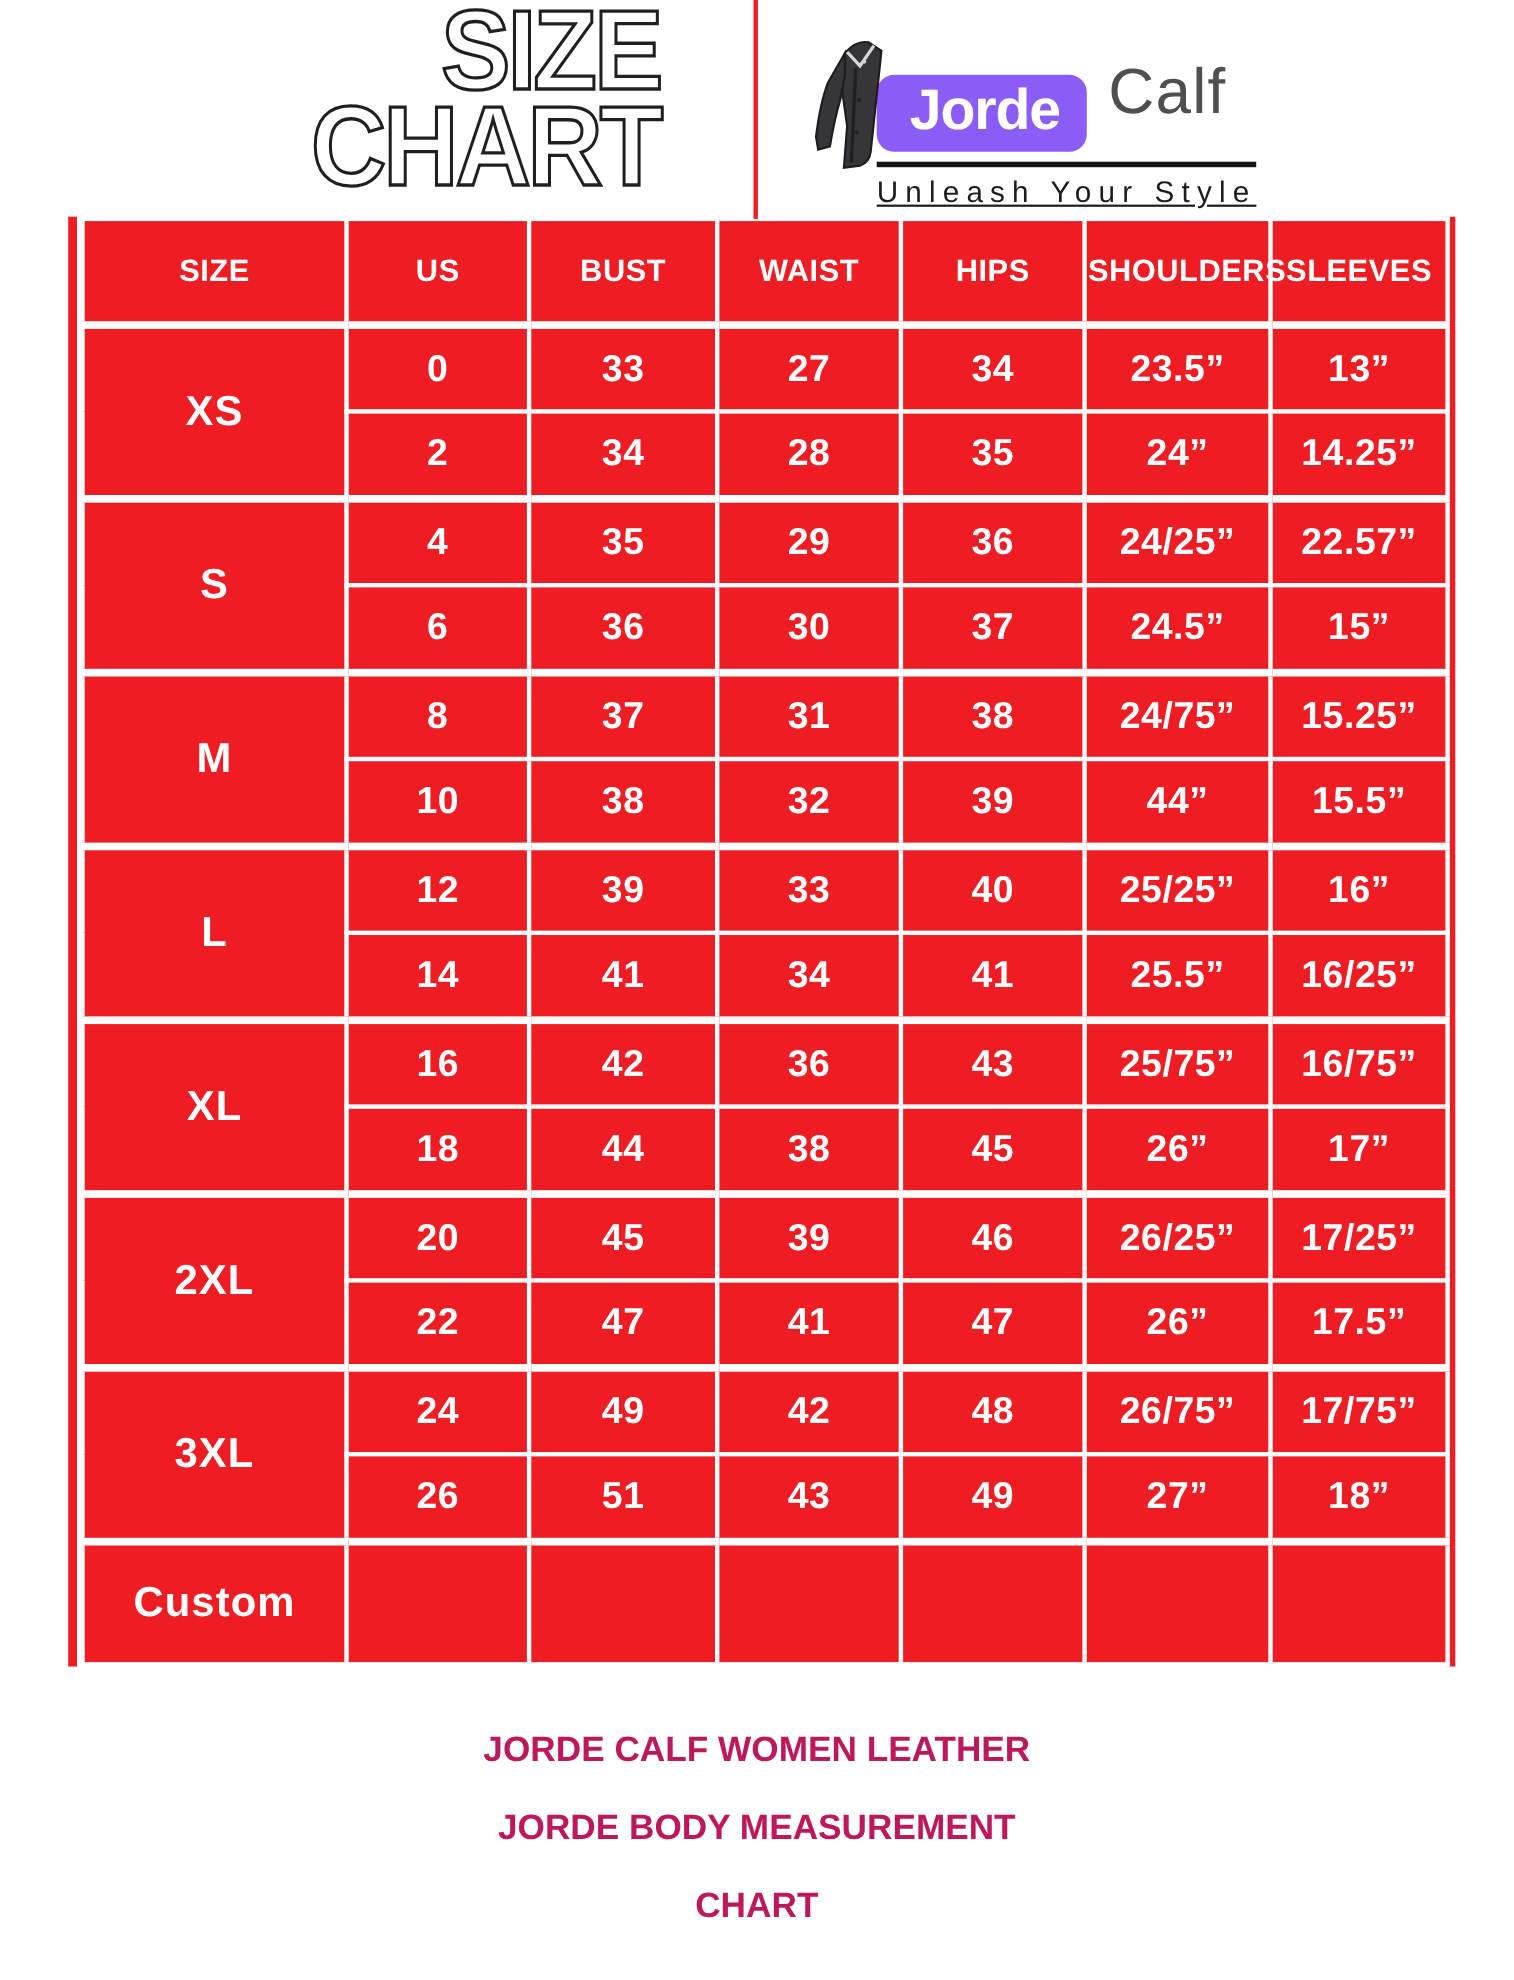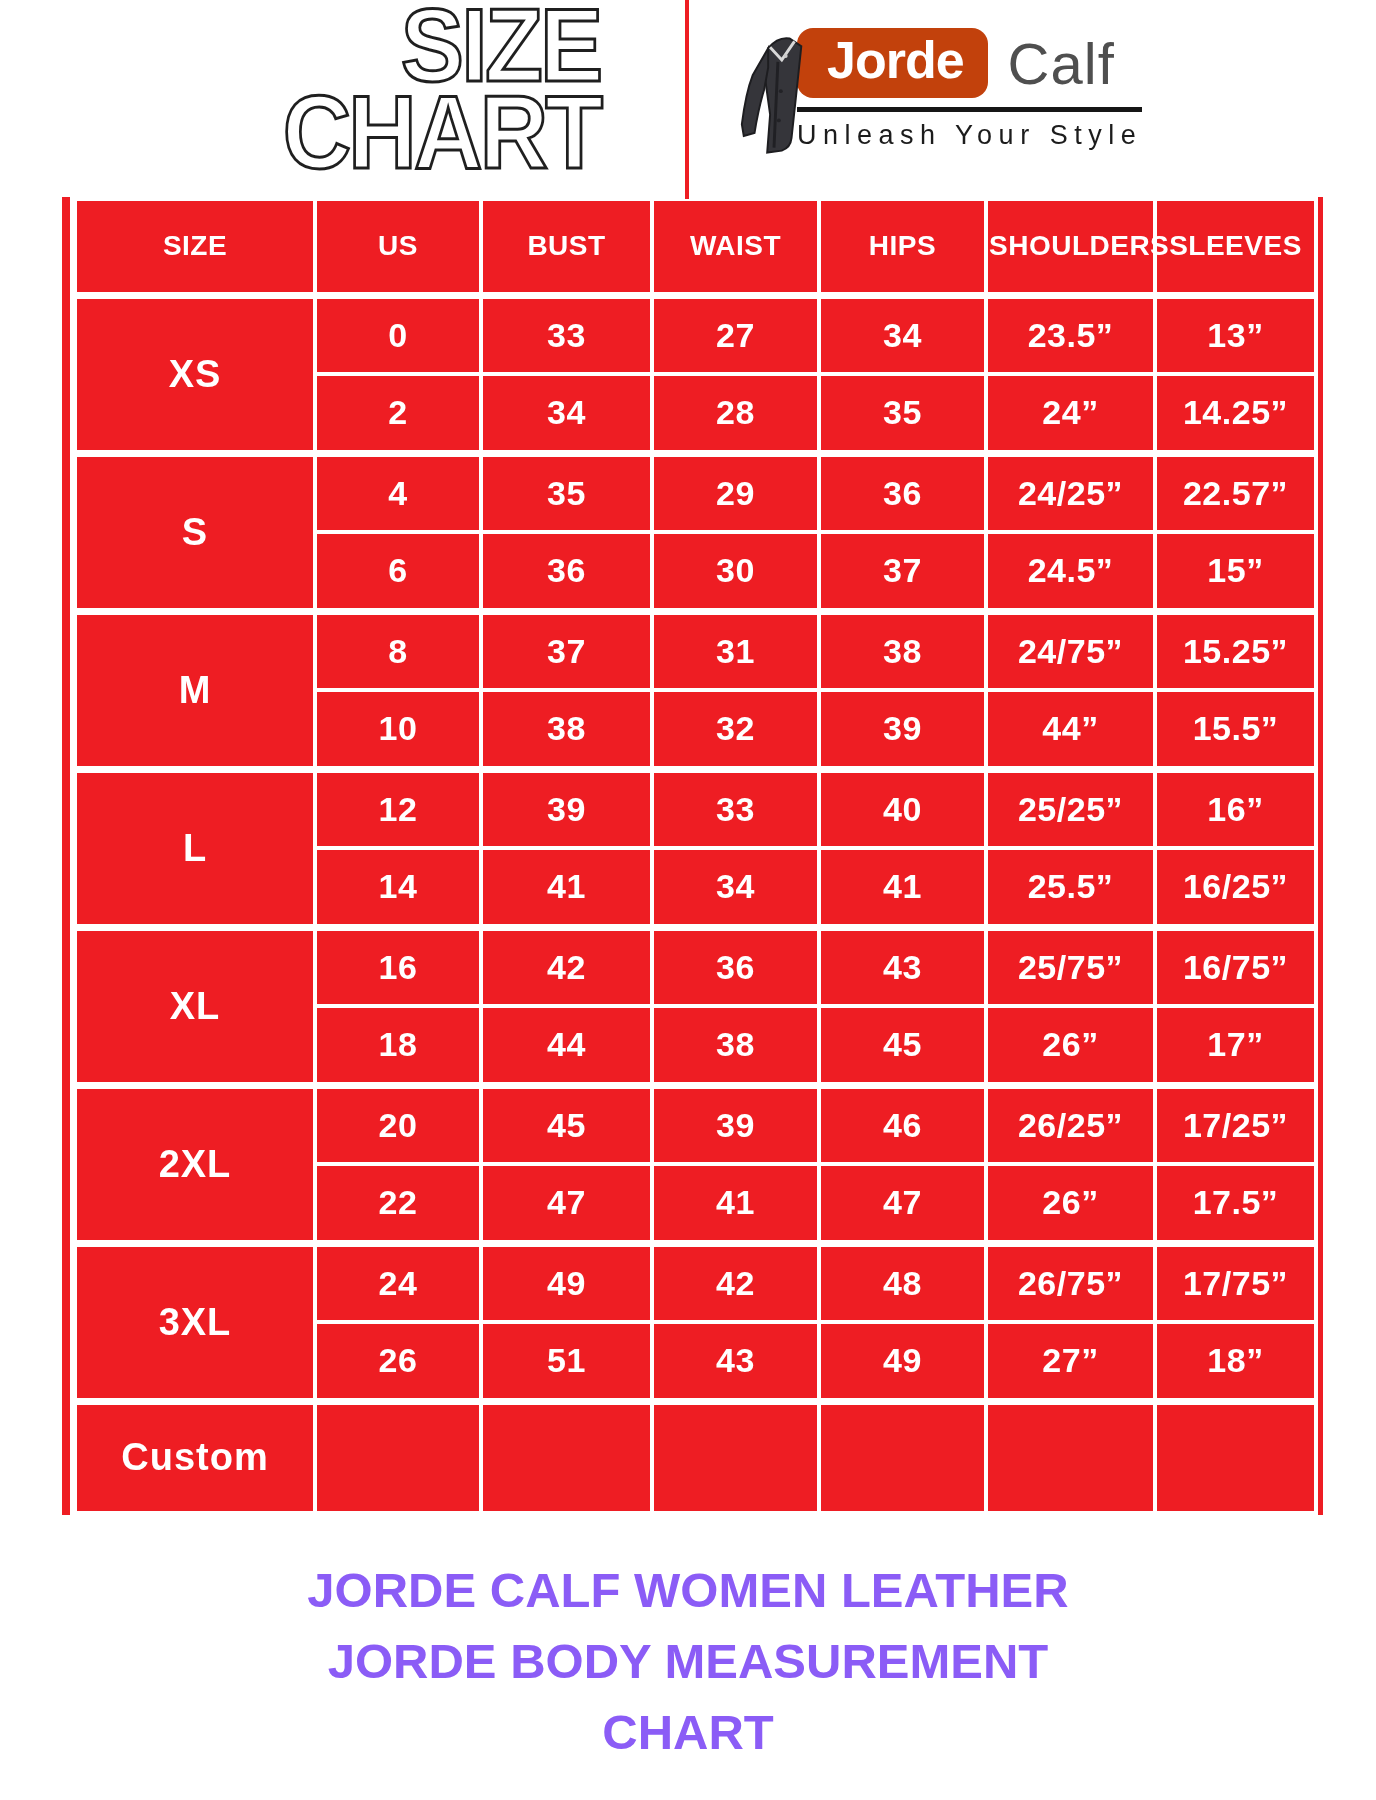--- a/index.html
+++ b/index.html
@@ -45,43 +45,45 @@
     position: absolute;
     left: 735px;
     top: 28px;
     display: flex;
     align-items: flex-start;
   }
   .jacket { position: relative; z-index: 2; margin-right: -16px; margin-top: 4px; }
   .logo-text { display: flex; flex-direction: column; }
   .brand-row { display: flex; align-items: center; }
   .brand-badge {
-    background: #c2410c;
+    background: #8b5cf6;
     color: #ffffff;
     font-weight: 800;
     font-size: 52px;
     line-height: 52px;
     padding: 6px 24px 12px 30px;
     border-radius: 16px;
     letter-spacing: -1px;
+    margin-top: 40px;
   }
   .brand-light {
     color: #4f4f4f;
     font-size: 58px;
     font-weight: 400;
     margin-left: 20px;
     letter-spacing: 1px;
   }
   .logo-rule { height: 5px; background: #161616; margin-top: 9px; width: 100%; }
   .tagline {
     font-size: 27px;
     color: #1c1c1c;
     letter-spacing: 6.5px;
     margin-top: 8px;
     white-space: nowrap;
+    text-decoration: underline;
   }
 
   
   .table-wrap {
     margin-left: 62px;
     width: 1261px;
     border-left: 8px solid #ee1d23;
     border-right: 8px solid #ee1d23;
     padding: 0 3px;
   }
@@ -104,23 +106,23 @@
   .size-chart td.size-cell { font-size: 38px; letter-spacing: 1px; }
   .size-chart tr.group-start th, .size-chart tr.group-start td { border-top-width: 7px; }
   .size-chart tr.custom-row td { height: 112px; }
   .size-chart td.custom-label { font-size: 38px; }
 
   
   .caption {
     margin-top: 40px;
     text-align: center;
     font-weight: 800;
-    font-size: 49px;
+    font-size: 32px;
     line-height: 71px;
-    color: #8b5cf6;
+    color: #be185d;
     letter-spacing: 0;
   }
 </style>
 </head>
 <body>
 
 <div class="header">
   <div class="page-title">
     <div>SIZE</div>
     <div>CHART</div>

